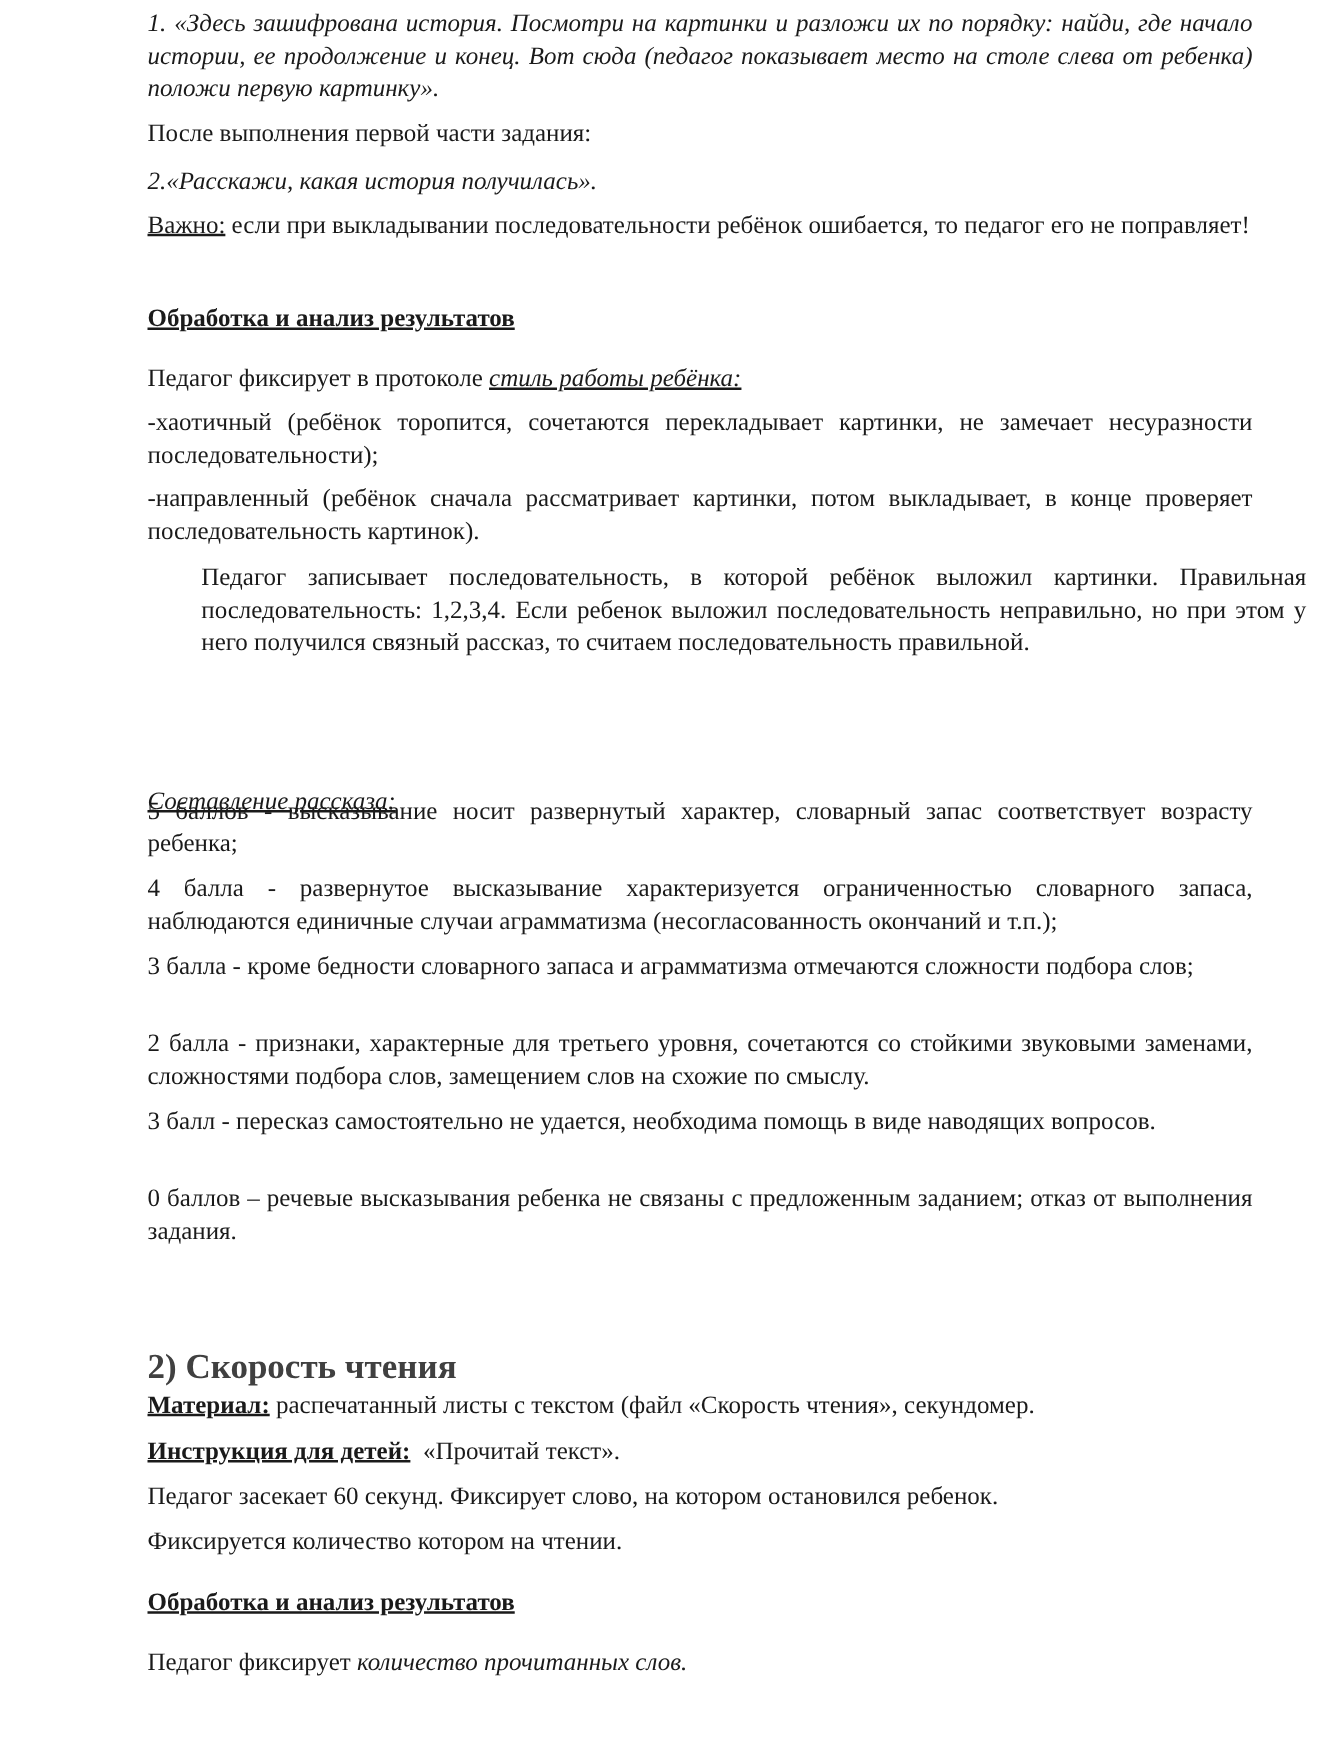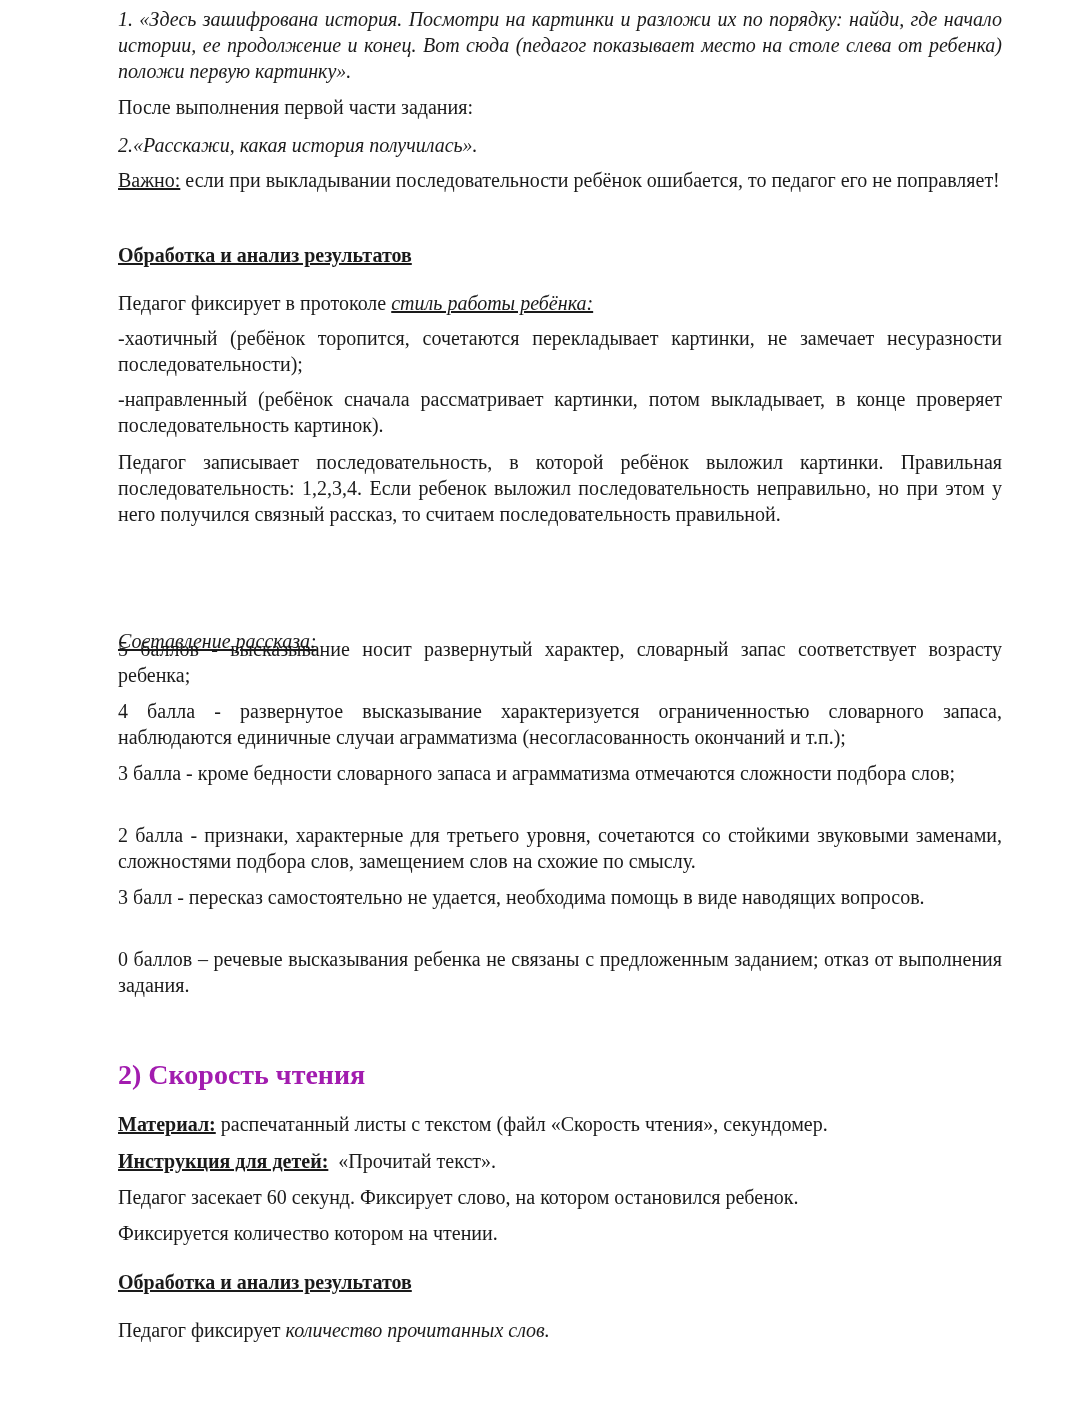--- a/index.html
+++ b/index.html
@@ -3,21 +3,21 @@
 <meta charset="utf-8">
 <style>
   html, body { margin:0; padding:0; background:#ffffff; }
   body { width:1074px; height:1406px; position:relative; overflow:hidden;
          font-family:"Liberation Serif", serif; color:#1a1a1a; }
   .page { position:absolute; left:118px; top:0; width:884px; }
   p { margin:0; font-size:20px; line-height:26px; text-align:justify; }
   .it { font-style:italic; }
   .u { text-decoration:underline; }
   .b { font-weight:bold; }
-  .h-title { color:#a21caf; font-weight:bold; font-size:28px; line-height:34px; }
+  .h-title { color:#404040; font-weight:bold; font-size:28px; line-height:34px;margin-top:19px; }
   .blk { position:absolute; left:0; width:884px; }
 </style>
 </head>
 <body>
 
 <div class="page">
 
   <p class="blk it" style="top:6px;">1. «Здесь зашифрована история. Посмотри на картинки и разложи их по порядку: найди, где начало истории, ее продолжение и конец. Вот сюда (педагог показывает место на столе слева от ребенка) положи первую картинку».</p>
 
   <p class="blk" style="top:94px;">После выполнения первой части задания:</p>
@@ -27,21 +27,21 @@
   <p class="blk" style="top:167px;"><span class="u">Важно:</span><span> если при выкладывании последовательности ребёнок ошибается, то педагог его не поправляет!</span></p>
 
   <p class="blk b u" style="top:242px;">Обработка и анализ результатов</p>
 
   <p class="blk" style="top:290px;"><span>Педагог фиксирует в протоколе </span><span class="it u">стиль работы ребёнка:</span></p>
 
   <p class="blk" style="top:325px;">-хаотичный (ребёнок торопится, сочетаются перекладывает картинки, не замечает несуразности последовательности);</p>
 
   <p class="blk" style="top:386px;">-направленный (ребёнок сначала рассматривает картинки, потом выкладывает, в конце проверяет последовательность картинок).</p>
 
-  <p class="blk" style="top:449px;">Педагог записывает последовательность, в которой ребёнок выложил картинки. Правильная последовательность: 1,2,3,4. Если ребенок выложил последовательность неправильно, но при этом у него получился связный рассказ, то считаем последовательность правильной.</p>
+  <p class="blk" style="top:449px;margin-left:43px;">Педагог записывает последовательность, в которой ребёнок выложил картинки. Правильная последовательность: 1,2,3,4. Если ребенок выложил последовательность неправильно, но при этом у него получился связный рассказ, то считаем последовательность правильной.</p>
 
   <p class="blk it u" style="top:628px;">Составление рассказа:</p>
 
   <p class="blk" style="top:636px;">5 баллов - высказывание носит развернутый характер, словарный запас соответствует возрасту ребенка;</p>
   <p class="blk" style="top:698px;">4 балла - развернутое высказывание характеризуется ограниченностью словарного запаса, наблюдаются единичные случаи аграмматизма (несогласованность окончаний и т.п.);</p>
   <p class="blk" style="top:760px;">3 балла - кроме бедности словарного запаса и аграмматизма отмечаются сложности подбора слов;</p>
   <p class="blk" style="top:822px;">2 балла - признаки, характерные для третьего уровня, сочетаются со стойкими звуковыми заменами, сложностями подбора слов, замещением слов на схожие по смыслу.</p>
   <p class="blk" style="top:884px;">3 балл - пересказ самостоятельно не удается, необходима помощь в виде наводящих вопросов.</p>
   <p class="blk" style="top:946px;">0 баллов – речевые высказывания ребенка не связаны с предложенным заданием; отказ от выполнения задания.</p>
 

